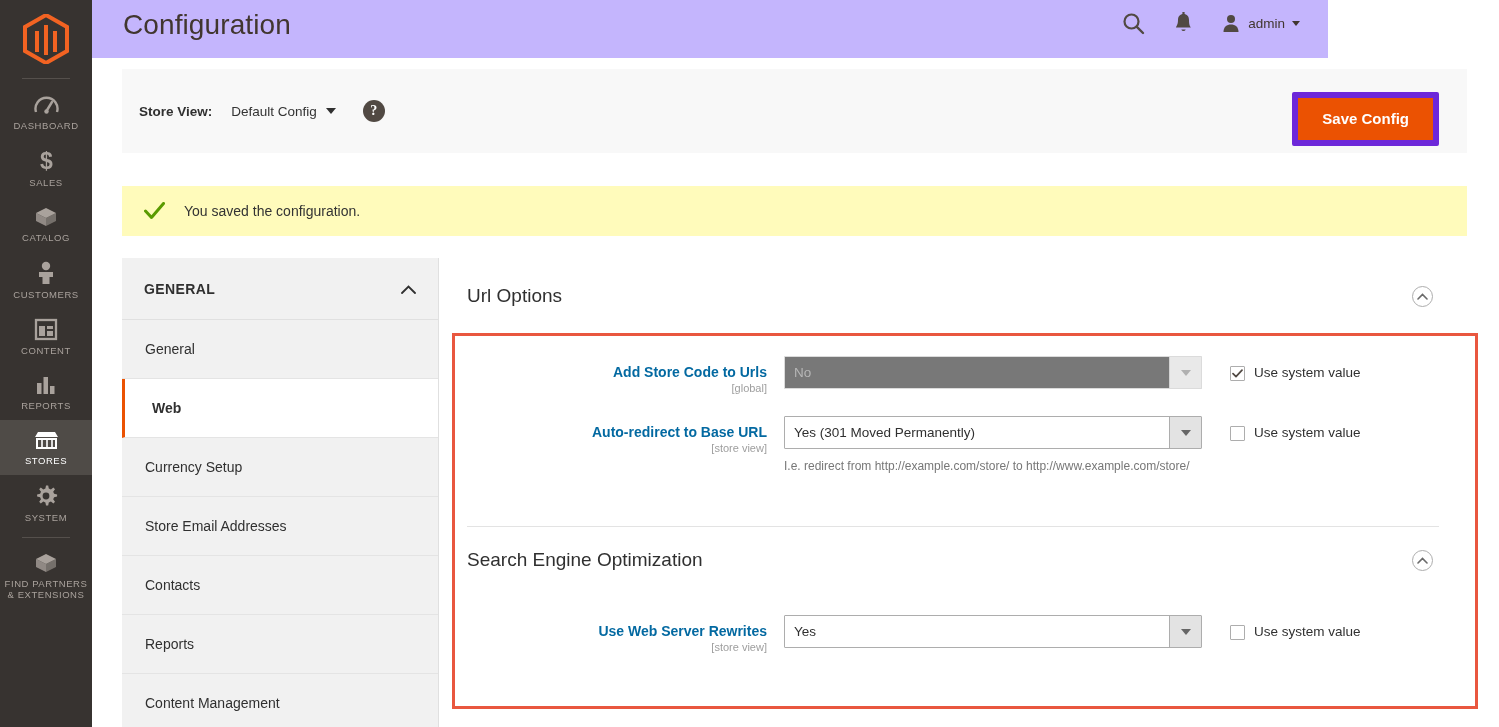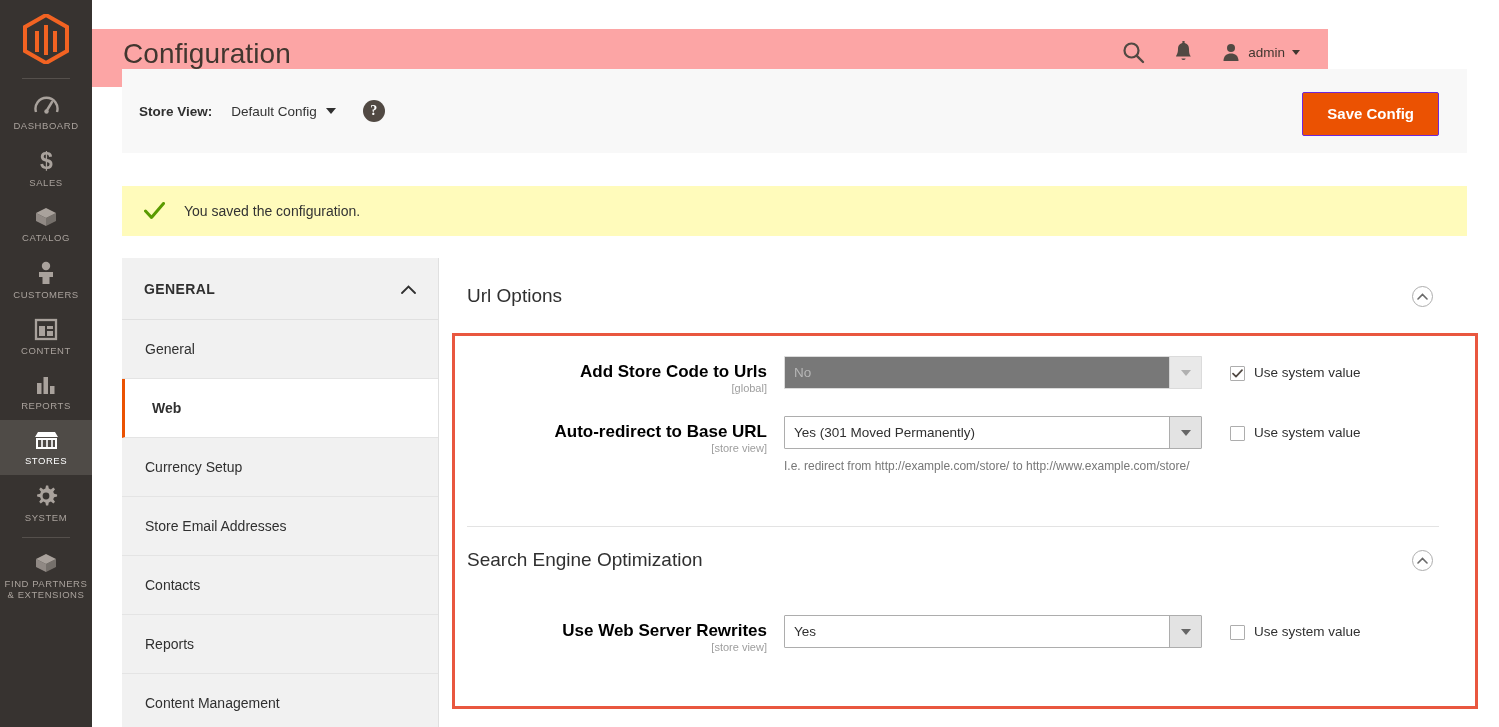--- a/index.html
+++ b/index.html
@@ -43,22 +43,21 @@
     font-size: 9.5px; letter-spacing: 0.55px; color: #a9a29c;
     text-transform: uppercase; text-align: center; line-height: 11px;
     font-family: "Liberation Sans", sans-serif;
   }
   .nav-item.active .nav-label { color: #ffffff; }
   .nav-sep { width: 48px; height: 1px; background: #55504c; margin: 5px auto; }
 
   
   #header {
     position: absolute; left: 92px; top: 0; width: 1236px; height: 58px;
-    background: #fca5a5;
-    margin-top: 29px;
+    background: #c4b5fd;
   }
   #page-title {
     position: absolute; left: 31px; top: 9px;
     font-size: 28px; color: #41362f; font-weight: normal;
     letter-spacing: 0.1px;
   }
   .hdr-right { position: absolute; right: 28px; top: 12px; display: flex; gap: 29px; }
   .hdr-btn { display: flex; align-items: center; cursor: pointer; color: #514943; }
   .admin-name { font-size: 13.5px; color: #41362f; margin-left: 8px; }
   .caret-down {
@@ -83,21 +82,21 @@
   }
   .help-circle {
     width: 22px; height: 22px; border-radius: 50%; background: #514943;
     color: #fff; font-size: 14px; font-weight: bold;
     display: flex; align-items: center; justify-content: center;
     margin-left: 27px; cursor: pointer; font-family: "Liberation Serif", serif;
   }
   #save-config {
     position: absolute; right: 28px; top: 23px;
     background: #eb5202; color: #ffffff;
-    border: 1px solid #6d28d9; border-radius: 2px;
+    border: 6px solid #6d28d9; border-radius: 2px;
     font-size: 15px; font-weight: bold;
     padding: 12px 24px 13px 24px; cursor: pointer;
     font-family: "Liberation Sans", sans-serif;
   }
 
   
   #success-msg {
     position: absolute; left: 122px; top: 186px; width: 1345px; height: 50px;
     background: #fffbbb;
     display: flex; align-items: center;
@@ -142,21 +141,21 @@
   }
   .section-title { font-size: 19px; color: #303030; }
   .collapse-circle {
     width: 21px; height: 21px; border-radius: 50%;
     border: 1px solid #adadad; display: flex; align-items: center; justify-content: center;
   }
   .field-row { display: flex; align-items: flex-start; position: relative; }
   .field-label-col {
     width: 345px; text-align: right; padding-right: 17px; padding-top: 8px;
   }
-  .field-label { font-size: 17px; font-weight: bold; color: #000000; line-height: 16px; }
+  .field-label { font-size: 14px; font-weight: bold; color: #0369a1; line-height: 16px; }
   .field-scope { font-size: 11px; color: #9e9e9e; margin-top: 2px; }
   .field-ctrl-col { width: 420px; }
   .sel-wrap { position: relative; width: 418px; height: 33px; }
   select.magento-select {
     width: 100%; height: 33px;
     font-size: 13.5px; color: #303030;
     border: 1px solid #adadad; border-radius: 1px;
     background: #ffffff;
     padding: 0 34px 0 9px;
     -webkit-appearance: none; appearance: none;

